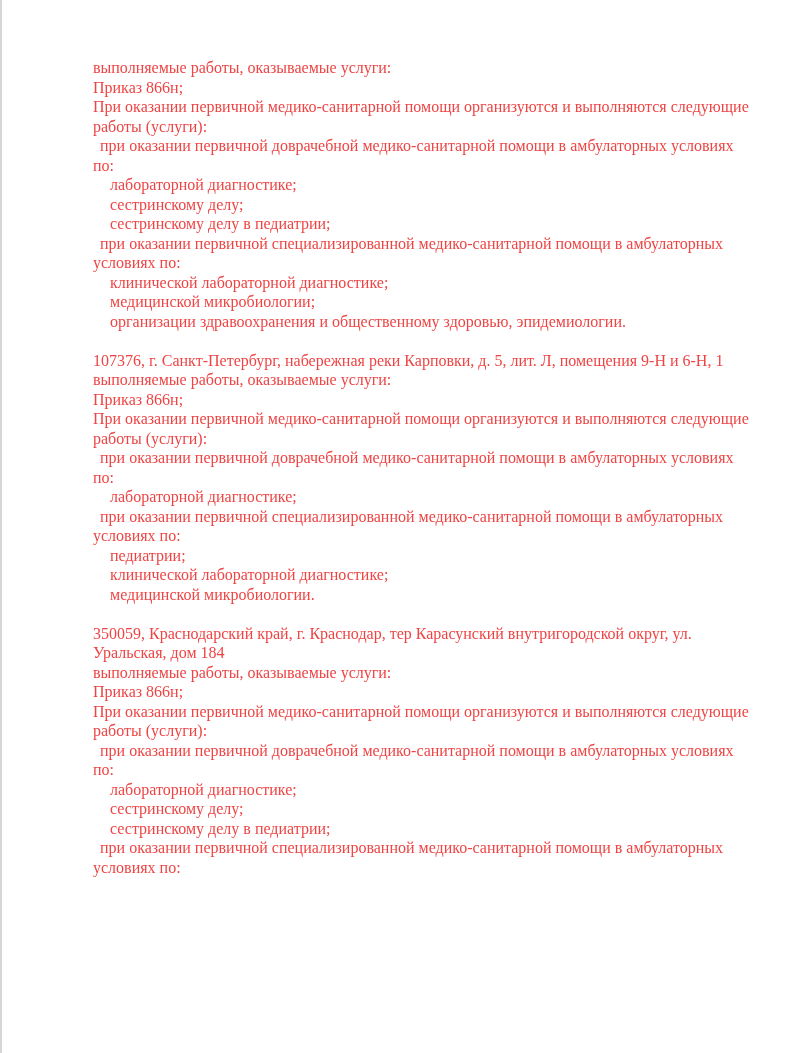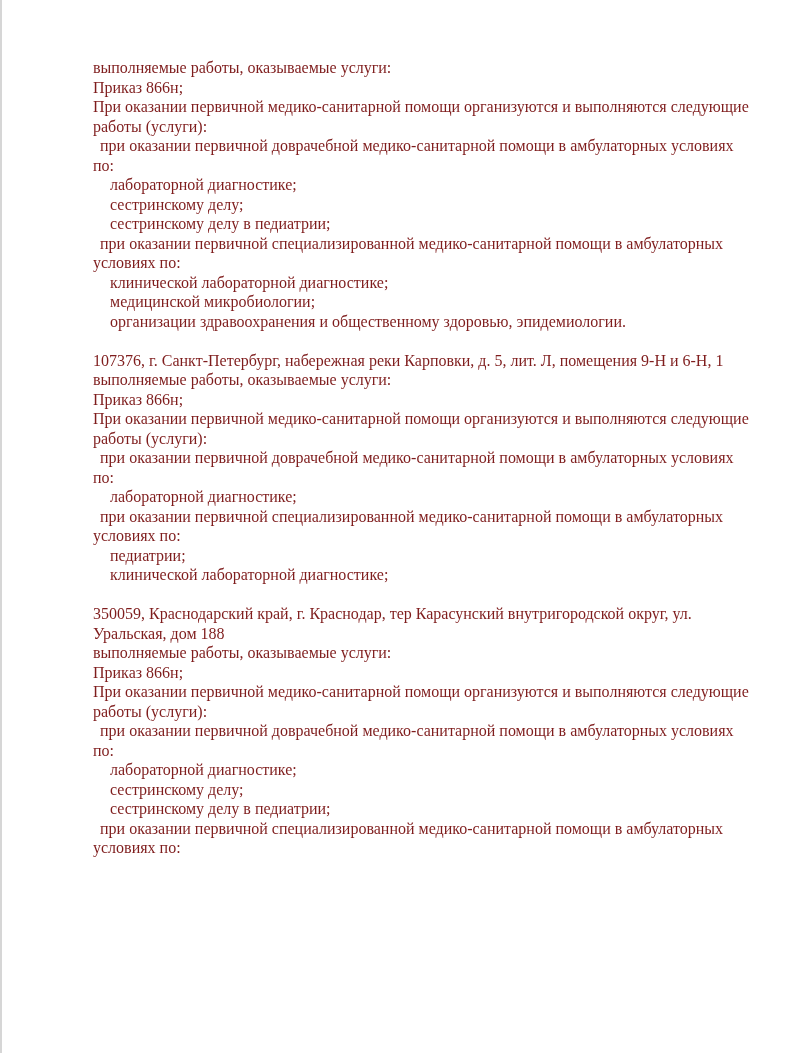--- a/index.html
+++ b/index.html
@@ -41,21 +41,21 @@
     white-space: nowrap;
   }
   .line.i1 { padding-left: 7px; }
   .line.i2 { padding-left: 17px; }
 </style>
 </head>
 <body>
 
 <div class="page" style="background: rgb(255, 255, 255);">
   <div class="edge-line" style="background: rgb(214, 214, 214);"></div>
-  <div class="content" style="color: #7f1d1d;">
+  <div class="content" style="color: #ef4444;">
       <div class="block">
         <div class="line i0">выполняемые работы, оказываемые услуги:</div>
         <div class="line i0">Приказ 866н;</div>
         <div class="line i0">При оказании первичной медико-санитарной помощи организуются и выполняются следующие</div>
         <div class="line i0">работы (услуги):</div>
         <div class="line i1">при оказании первичной доврачебной медико-санитарной помощи в амбулаторных условиях</div>
         <div class="line i0">по:</div>
         <div class="line i2">лабораторной диагностике;</div>
         <div class="line i2">сестринскому делу;</div>
         <div class="line i2">сестринскому делу в педиатрии;</div>
@@ -71,24 +71,25 @@
         <div class="line i0">Приказ 866н;</div>
         <div class="line i0">При оказании первичной медико-санитарной помощи организуются и выполняются следующие</div>
         <div class="line i0">работы (услуги):</div>
         <div class="line i1">при оказании первичной доврачебной медико-санитарной помощи в амбулаторных условиях</div>
         <div class="line i0">по:</div>
         <div class="line i2">лабораторной диагностике;</div>
         <div class="line i1">при оказании первичной специализированной медико-санитарной помощи в амбулаторных</div>
         <div class="line i0">условиях по:</div>
         <div class="line i2">педиатрии;</div>
         <div class="line i2">клинической лабораторной диагностике;</div>
+        <div class="line i2">медицинской микробиологии.</div>
       </div>
       <div class="block">
         <div class="line i0">350059, Краснодарский край, г. Краснодар, тер Карасунский внутригородской округ, ул.</div>
-        <div class="line i0">Уральская, дом 188</div>
+        <div class="line i0">Уральская, дом 184</div>
         <div class="line i0">выполняемые работы, оказываемые услуги:</div>
         <div class="line i0">Приказ 866н;</div>
         <div class="line i0">При оказании первичной медико-санитарной помощи организуются и выполняются следующие</div>
         <div class="line i0">работы (услуги):</div>
         <div class="line i1">при оказании первичной доврачебной медико-санитарной помощи в амбулаторных условиях</div>
         <div class="line i0">по:</div>
         <div class="line i2">лабораторной диагностике;</div>
         <div class="line i2">сестринскому делу;</div>
         <div class="line i2">сестринскому делу в педиатрии;</div>
         <div class="line i1">при оказании первичной специализированной медико-санитарной помощи в амбулаторных</div>

